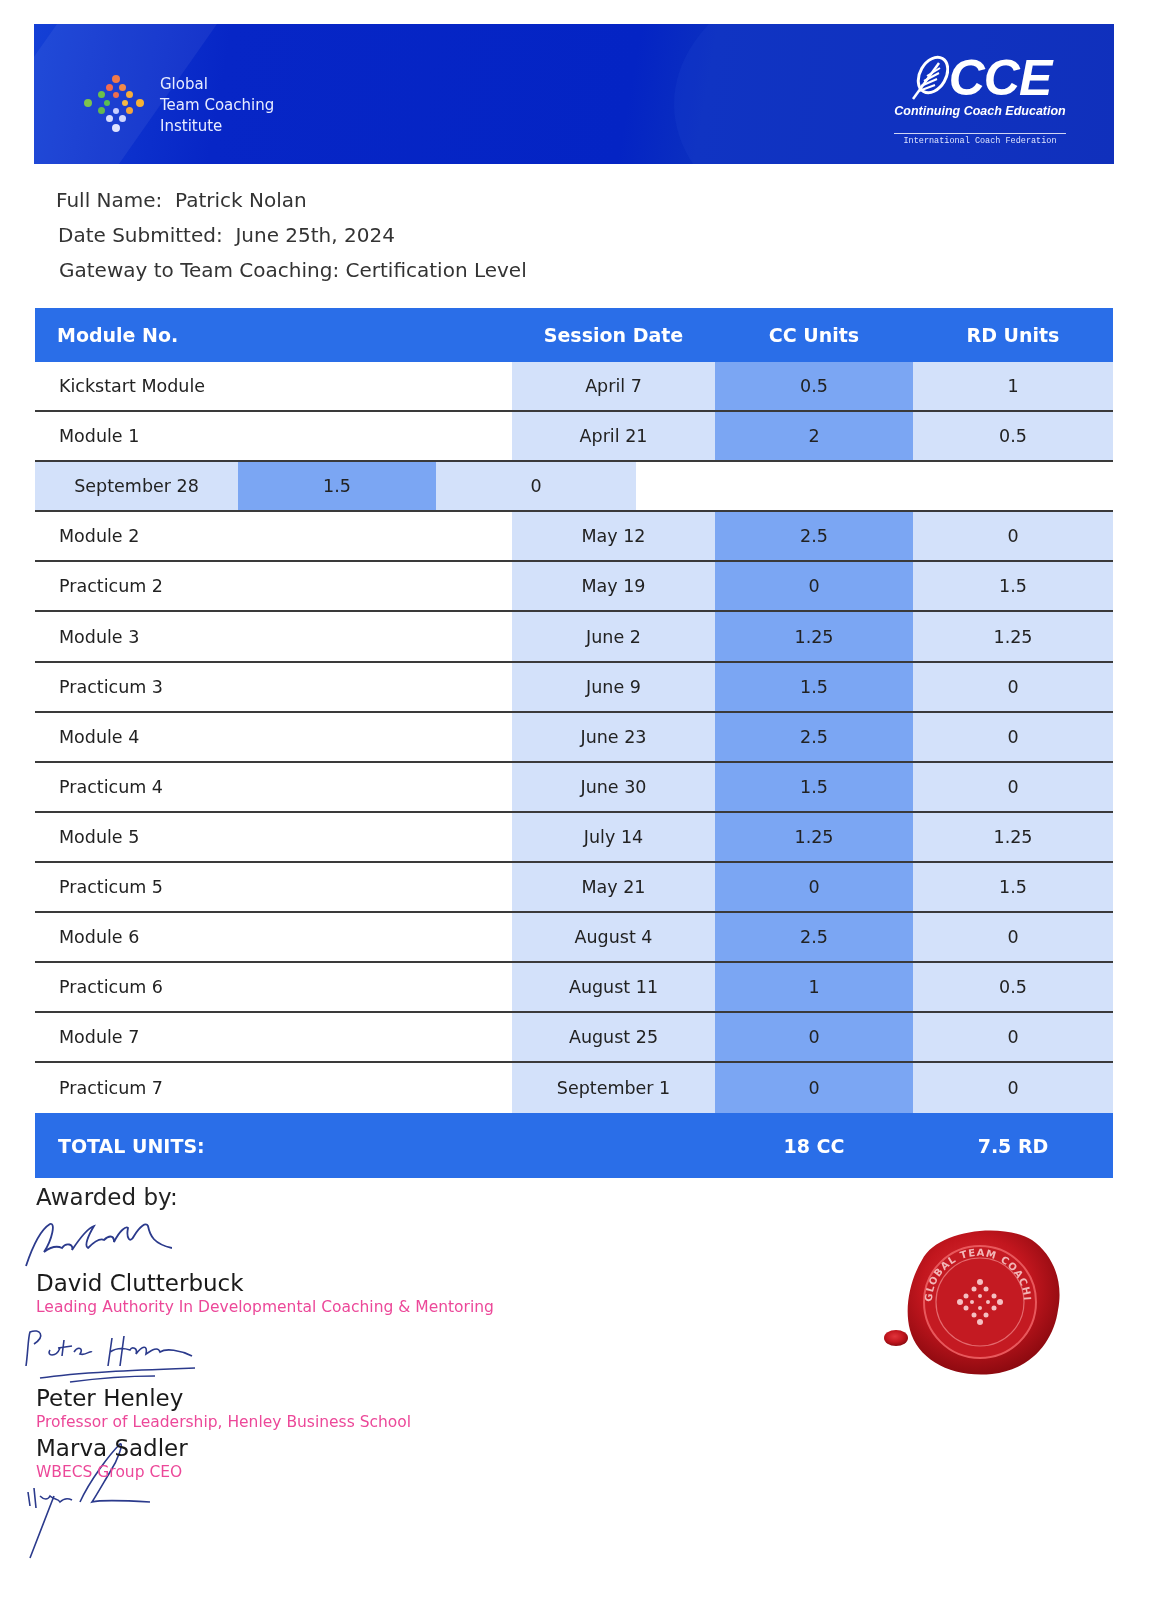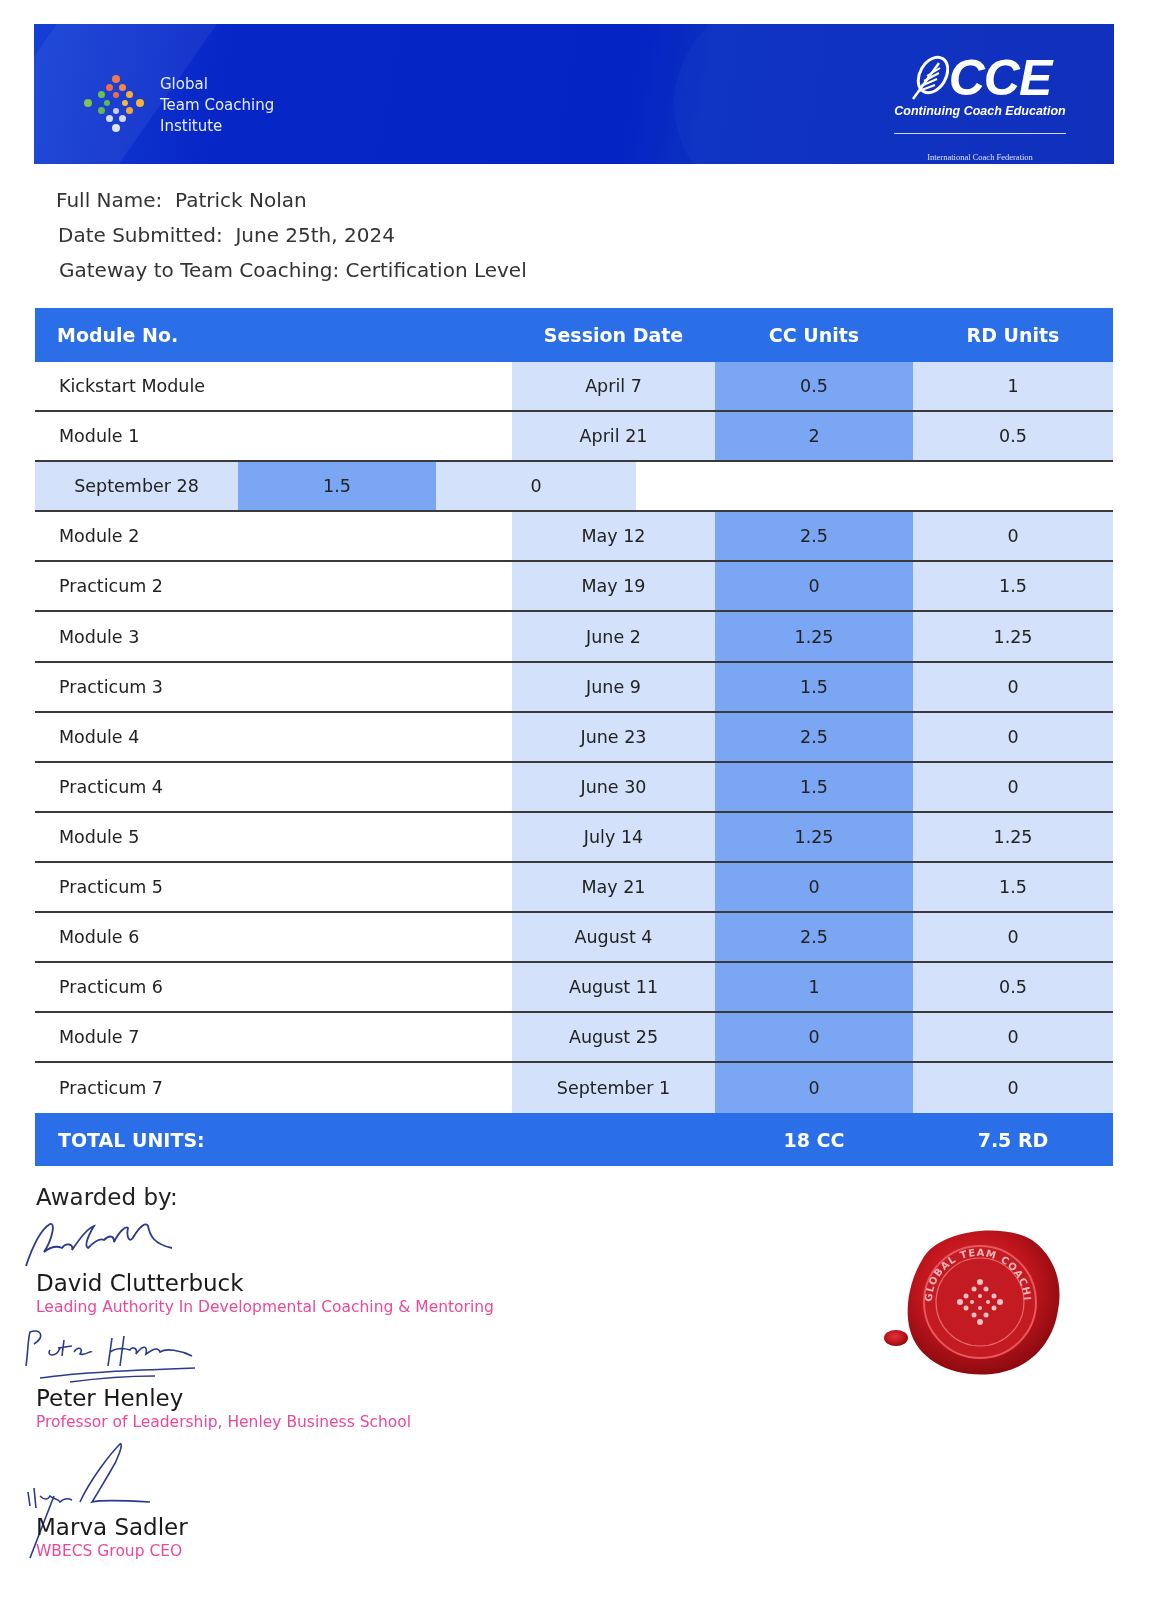--- a/index.html
+++ b/index.html
@@ -22,42 +22,42 @@
   }
   .gtci-logo { position: absolute; left: 50px; top: 50px; display: flex; align-items: center; z-index: 2; }
   .gtci-mark { position: relative; width: 62px; height: 62px; }
   .gtci-mark span { position: absolute; border-radius: 50%; }
   .gtci-text { margin-left: 14px; color: #e8ecff; font-family: "DejaVu Sans", sans-serif; font-size: 15px; line-height: 21px; }
 
   .cce-logo { position: absolute; right: 48px; top: 28px; width: 172px; text-align: center; color: #fff; z-index: 2; }
   .cce-top { display: flex; align-items: center; justify-content: center; height: 52px; }
   .cce-word { font-family: "Liberation Sans", sans-serif; font-weight: 700; font-style: italic; font-size: 50px; letter-spacing: -1px; line-height: 50px; }
   .cce-sub { font-family: "Liberation Sans", sans-serif; font-style: italic; font-weight: 700; font-size: 12.5px; line-height: 15px; border-bottom: 1px solid rgba(255,255,255,0.8); padding-bottom: 14px; }
-  .cce-fed { font-family: Liberation Serif, serif; font-size: 8.5px; margin-top: 18px; color: #dfe5ff; }
+  .cce-fed { font-family: Liberation Mono, monospace; font-size: 8.5px; margin-top: 2px; color: #dfe5ff; }
 
   
   .info { position: absolute; left: 56px; top: 186px; font-family: "DejaVu Sans", sans-serif; color: #333; font-size: 20px; }
   .info div { height: 35px; line-height: 28px; white-space: pre; }
 
   
   .table { position: absolute; left: 35px; top: 308px; width: 1078px; }
   .thead { display: flex; height: 54px; background: #2a6ee8; color: #fff; font-weight: 700; font-size: 19px; align-items: center; }
   .c1 { width: 477px; padding-left: 22px; }
   .c2 { width: 203px; text-align: center; }
   .c3 { width: 198px; text-align: center; }
   .c4 { width: 200px; text-align: center; }
   .thead .c2, .thead .c3, .thead .c4 { text-align: center; }
   .row { display: flex; height: 50.1px; font-size: 17.5px; color: #222; border-bottom: 2px solid #3a3a3a; }
   .row > div { display: flex; align-items: center; height: 100%; }
   .row .c1 { background: #ffffff; padding-left: 24px; }
   .row .c2 { background: #d3e1fa; justify-content: center; }
   .row .c3 { background: #7ba6f3; justify-content: center; }
   .row .c4 { background: #d3e1fa; justify-content: center; }
   .row:last-child { border-bottom: none; }
-  .tfoot { display: flex; height: 53px; background: #2a6ee8; color: #fff; font-weight: 700; font-size: 19px; align-items: center; }
+  .tfoot { display: flex; height: 65px; background: #2a6ee8; color: #fff; font-weight: 700; font-size: 19px; align-items: center; }
   .tfoot .c1 { padding-left: 23px; }
 
   
   .awarded { position: absolute; left: 36px; top: 1184px; font-family: "DejaVu Sans", sans-serif; font-size: 23px; color: #222; }
   .signer { position: absolute; left: 36px; font-family: "DejaVu Sans", sans-serif; color: #1a1a1a; }
   .signer .name { font-size: 23px; line-height: 28px; }
   .signer .role { font-size: 15.5px; line-height: 20px; color: #ec4899; }
   .sig { position: absolute; }
 
   
@@ -235,21 +235,21 @@
 </svg>
 <div class="signer" style="top:1384px">
   <div class="name">Peter Henley</div>
   <div class="role">Professor of Leadership, Henley Business School</div>
 </div>
 
 <svg class="sig" style="left:20px;top:1440px" width="140" height="120" viewBox="0 0 140 120">
   <path d="M10 118 L34 56 M8 52 L10 66 M14 48 L16 68 M20 56 C24 60 28 60 30 56 C34 60 38 58 40 62 C44 58 48 58 52 60" fill="none" stroke="#2b3a8c" stroke-width="1.6"></path>
   <path d="M60 62 C70 40 90 14 100 4 C104 2 98 20 90 32 C84 42 76 56 72 62 C80 60 96 60 130 62" fill="none" stroke="#2b3a8c" stroke-width="1.6"></path>
 </svg>
-<div class="signer" style="top:1513px">
+<div class="signer" style="top:1434px">
   <div class="name">Marva Sadler</div>
   <div class="role">WBECS Group CEO</div>
 </div>
 
 <svg class="seal" viewBox="0 0 190 160">
   <defs>
     <radialGradient id="wax" cx="45%" cy="40%" r="60%">
       <stop offset="0%" stop-color="#e0343b"></stop>
       <stop offset="60%" stop-color="#c2161e"></stop>
       <stop offset="100%" stop-color="#8e0a10"></stop>

